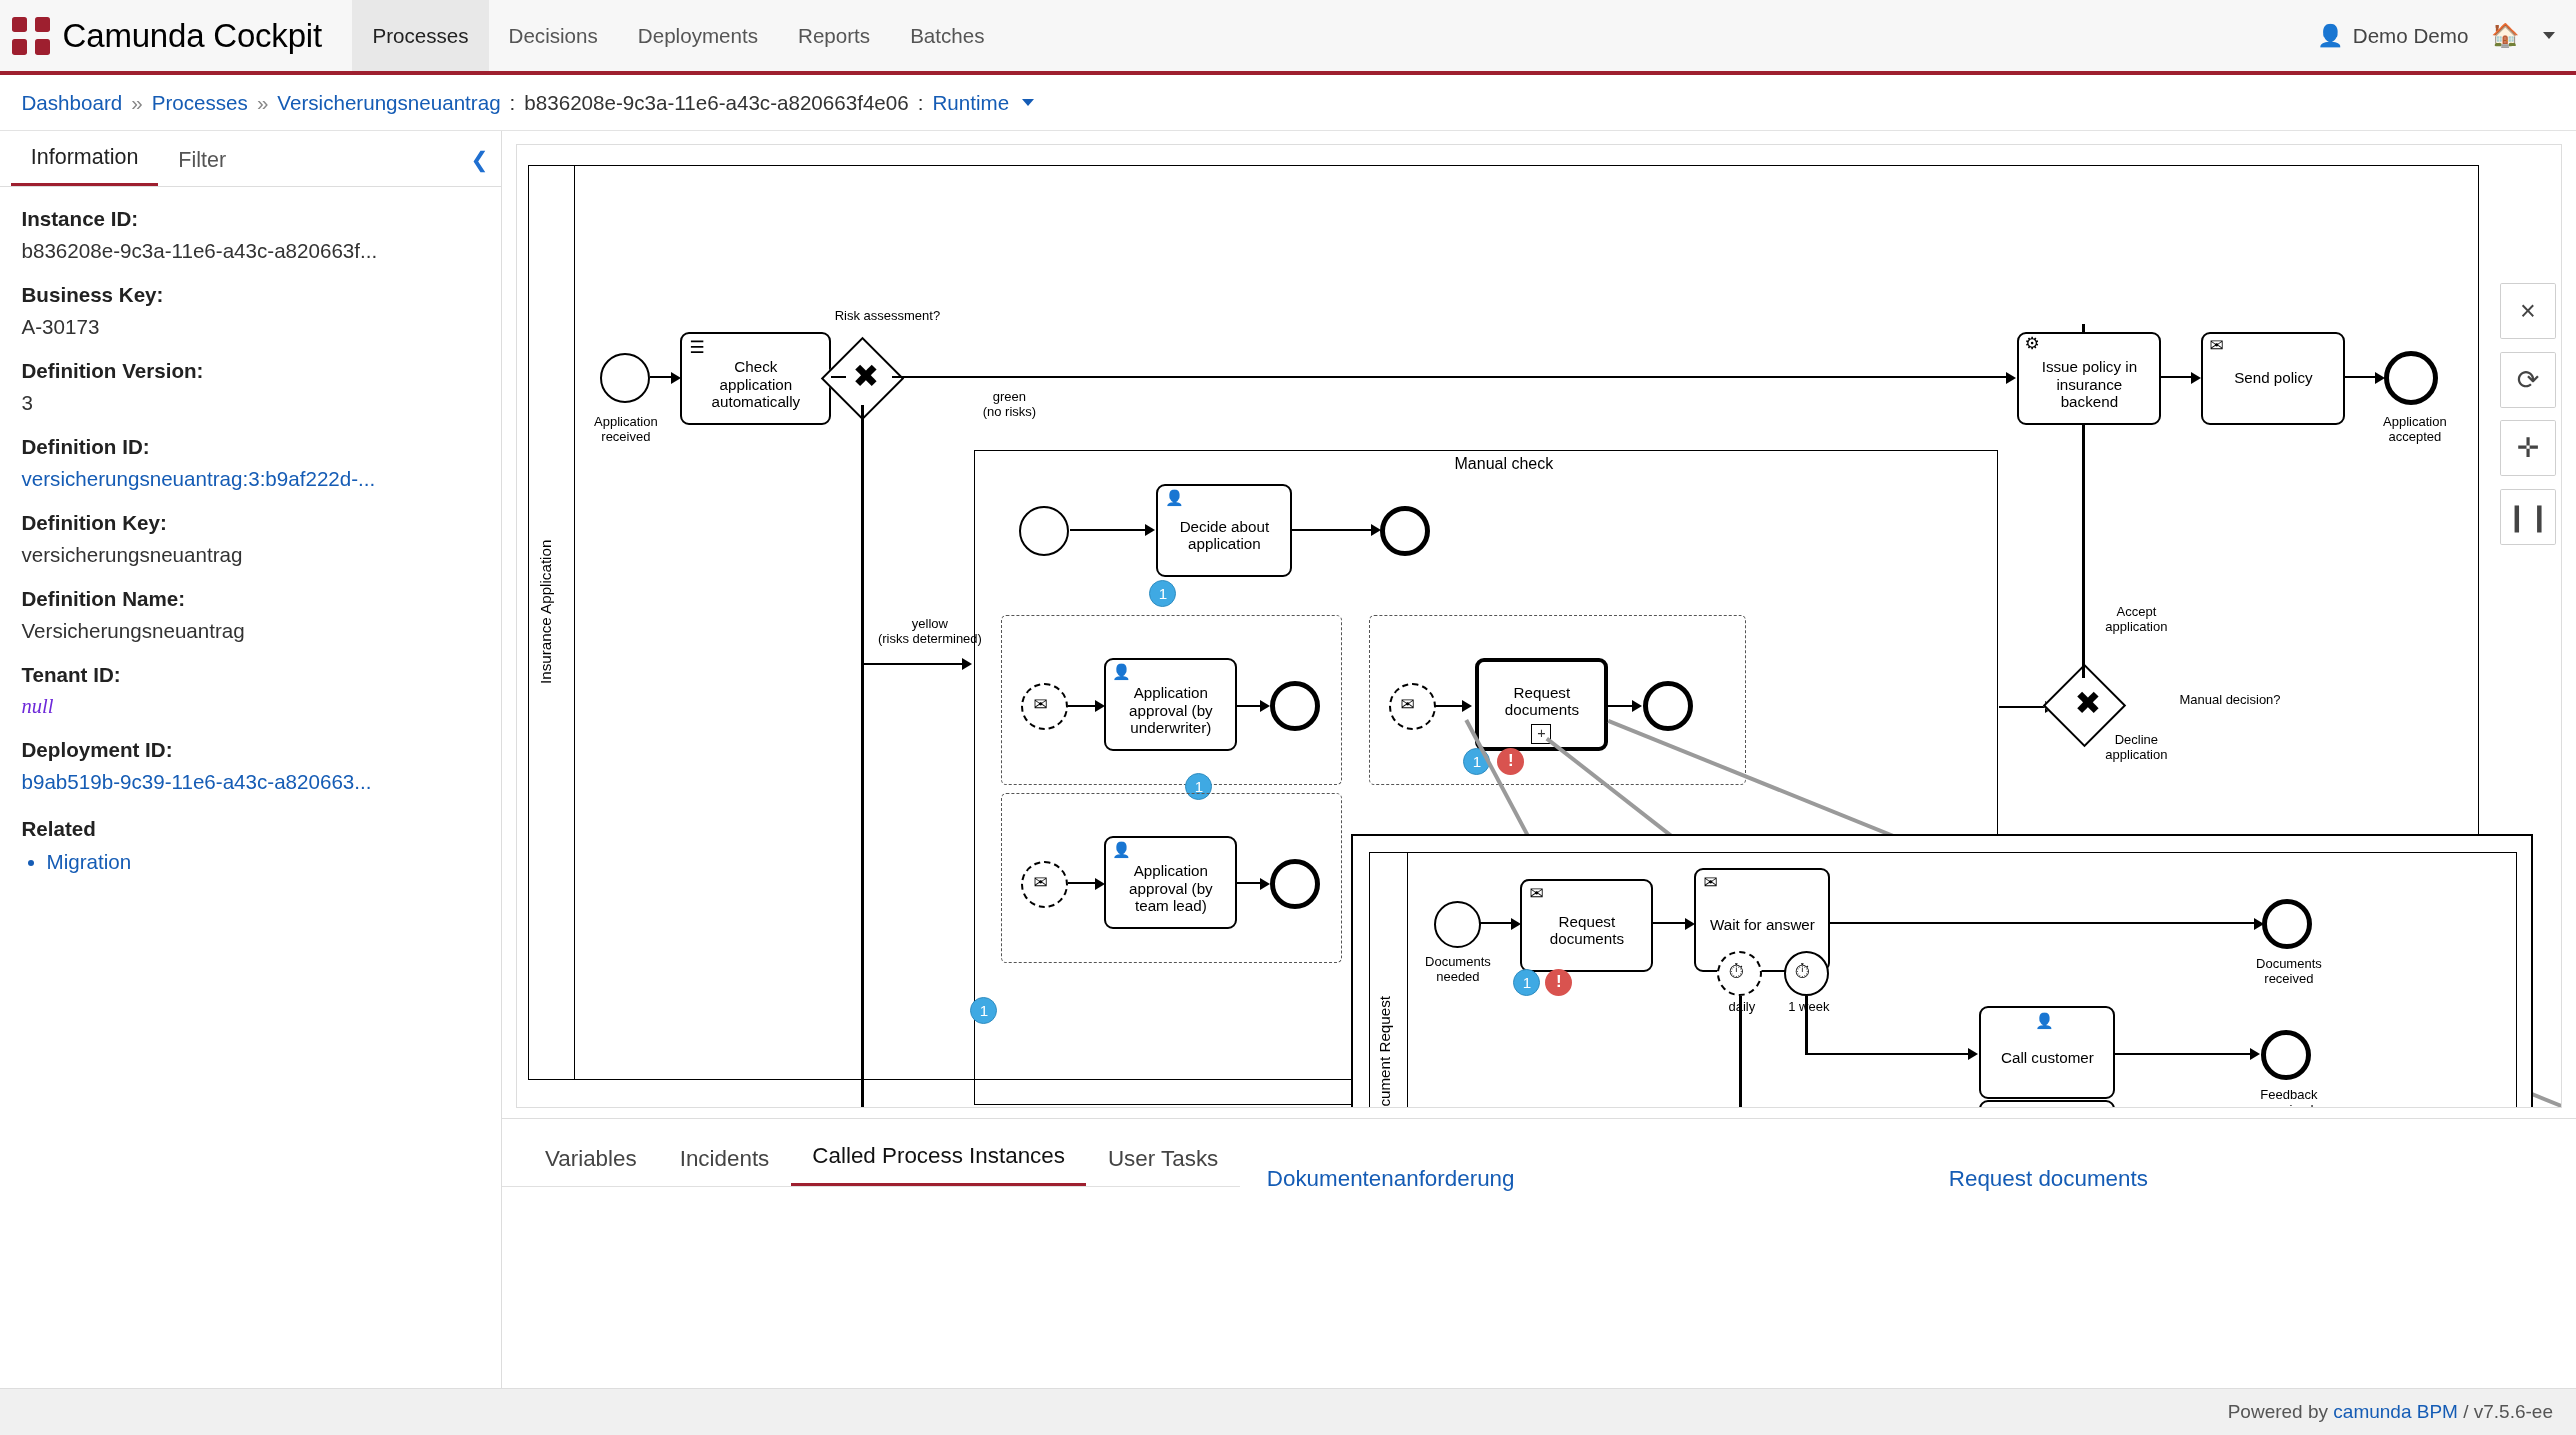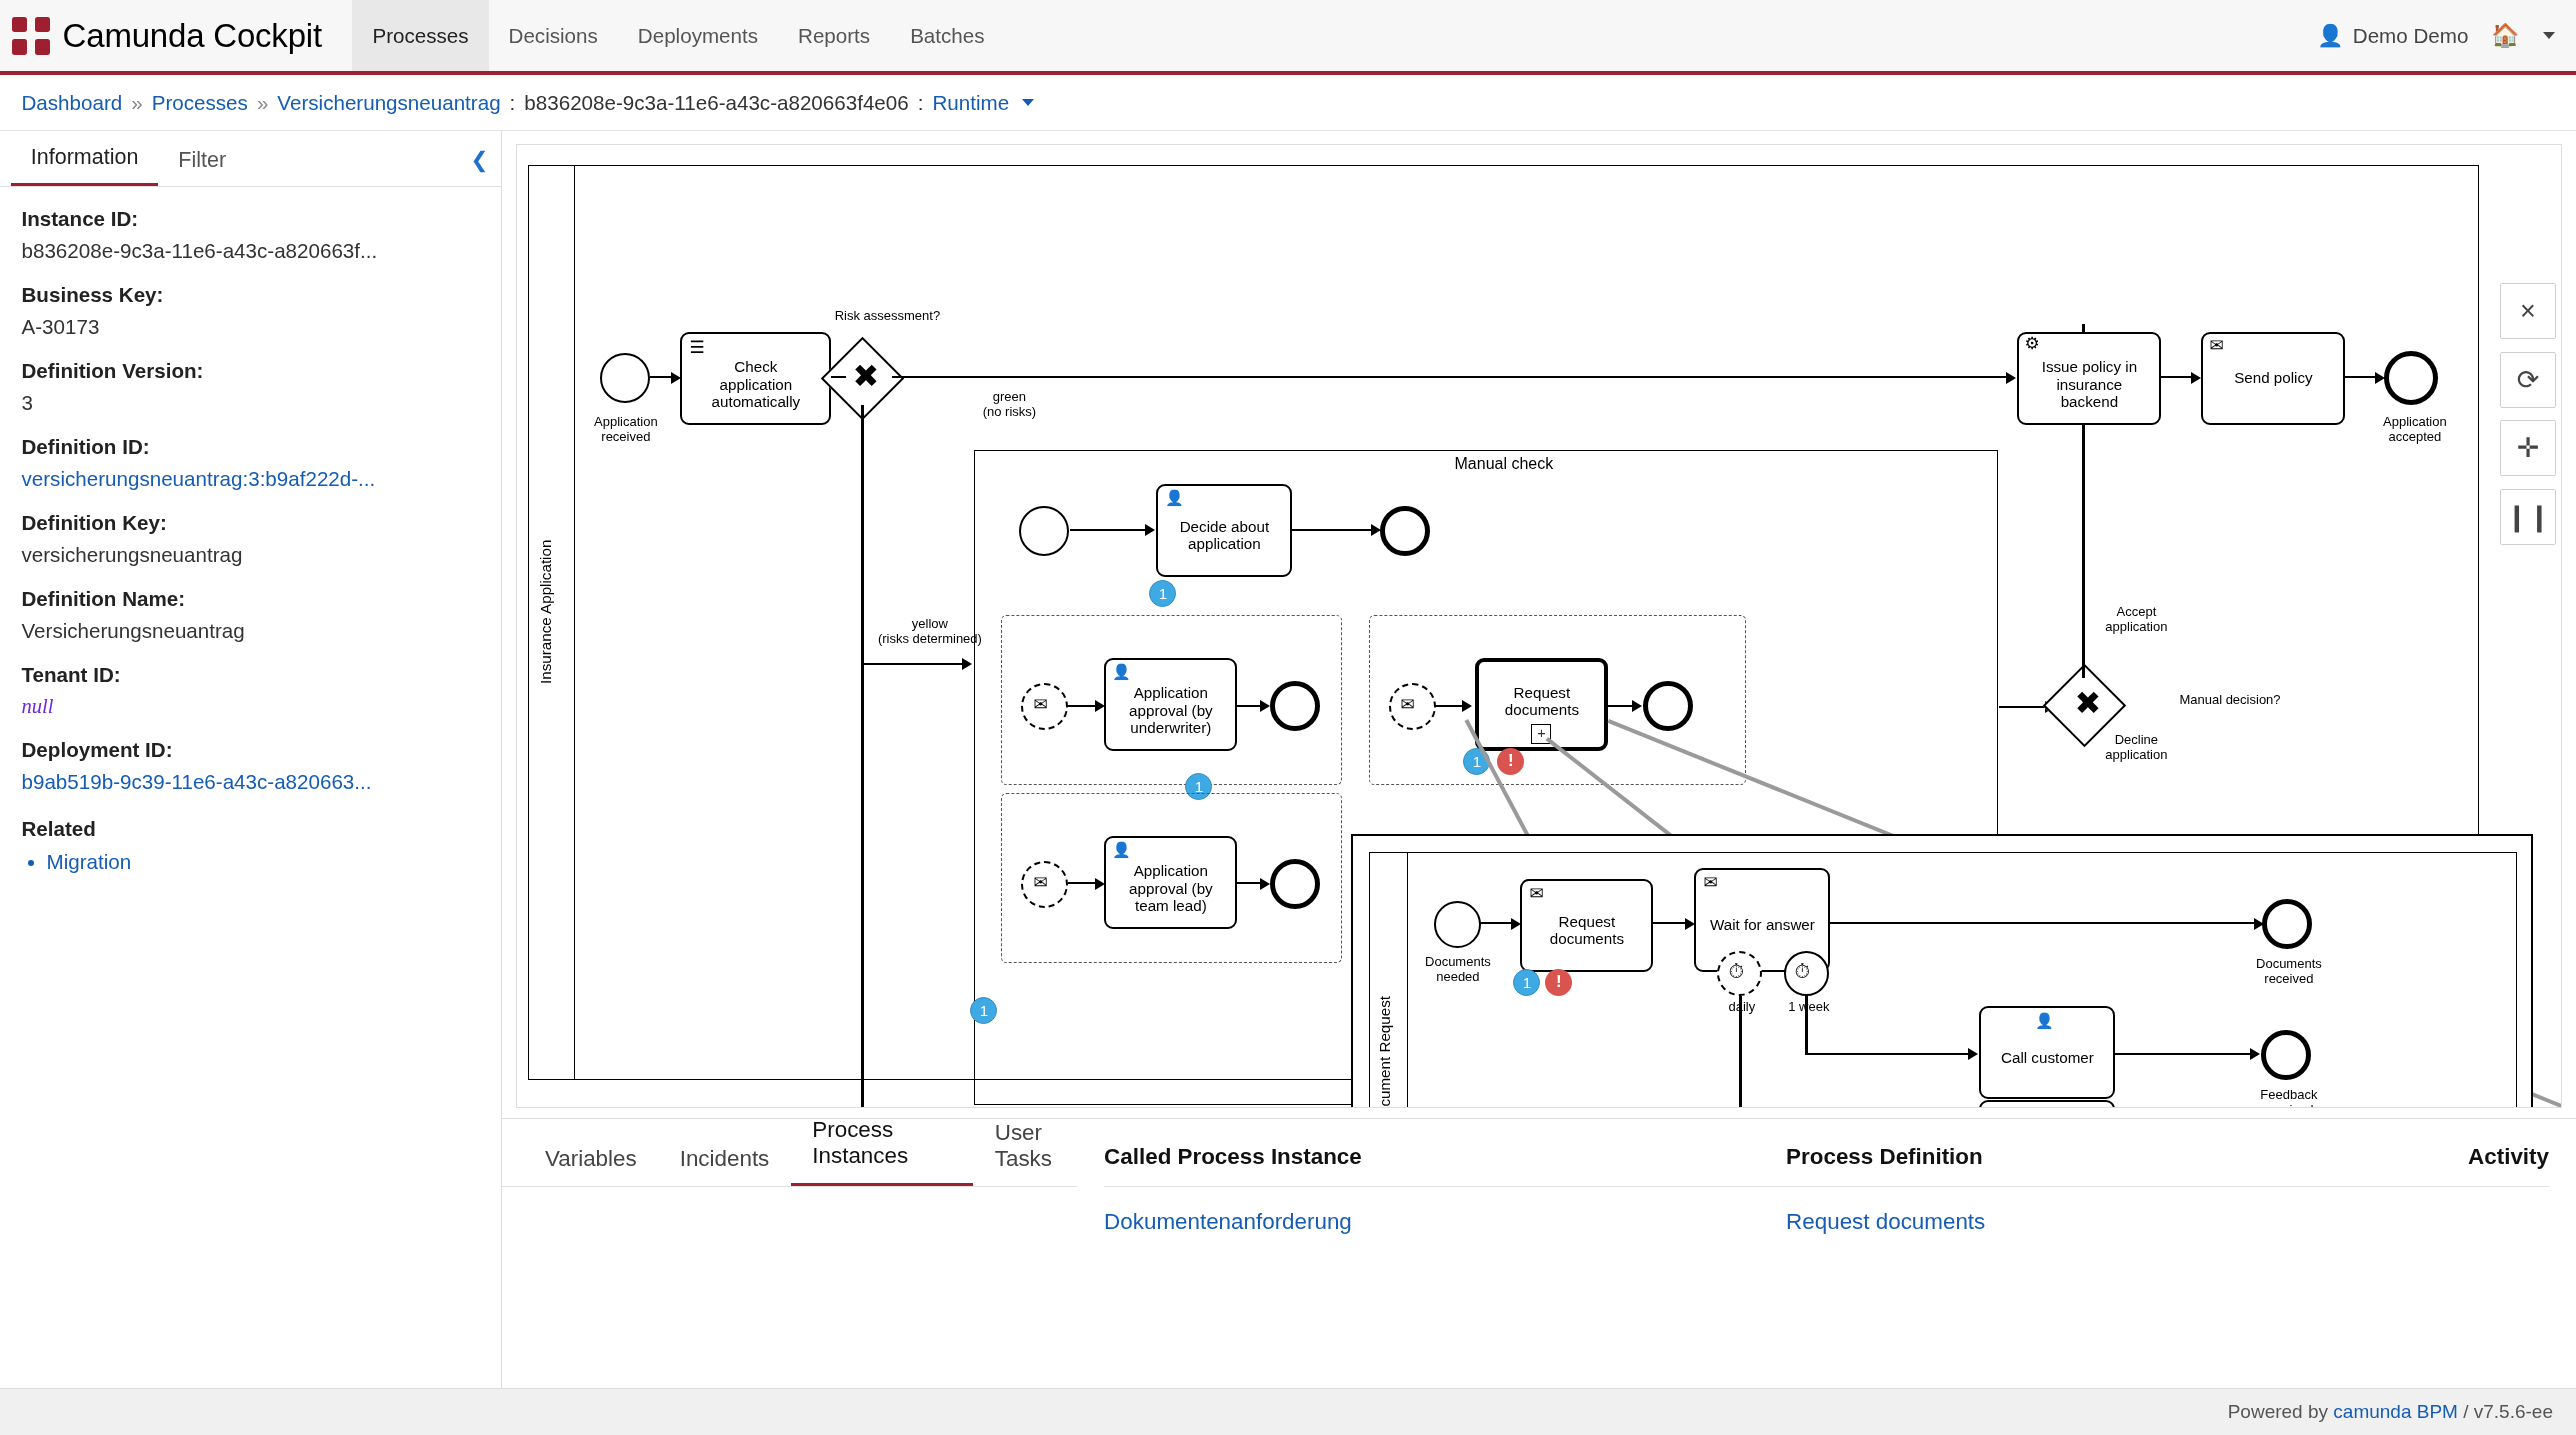--- a/index.html
+++ b/index.html
@@ -472,25 +472,20 @@
     </div>
 
     <div class="bottom">
       <div class="bottom-tabs">
         <div class="btab">Variables</div>
         <div class="btab">Incidents</div>
         <div class="btab active">Called Process Instances</div>
         <div class="btab">User Tasks</div>
       </div>
       <div class="table">
-        <div class="thead">
-          <div class="col1">Called Process Instance</div>
-          <div class="col2">Process Definition</div>
-          <div class="col3">Activity</div>
-        </div>
         <div class="trow">
           <div class="col2 cell-link">Dokumentenanforderung</div>
           <div class="col3 cell-link">Request documents</div>
         </div>
       </div>
     </div>
 
   </div>
 </div>
 

